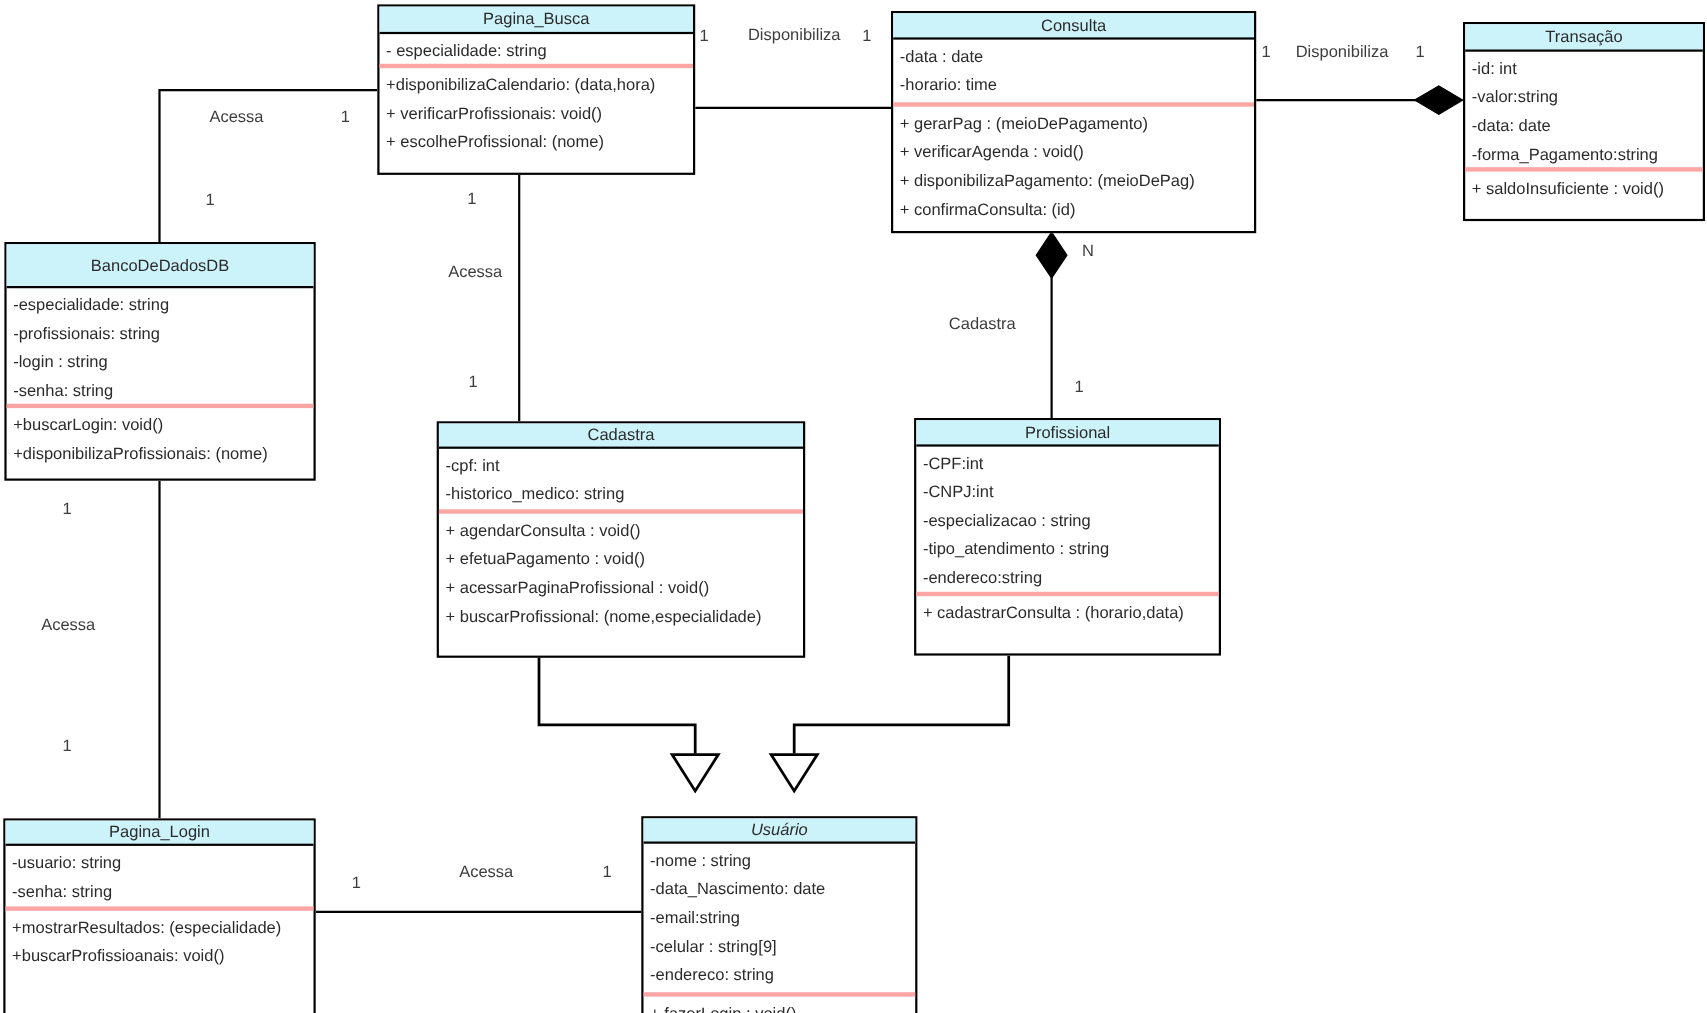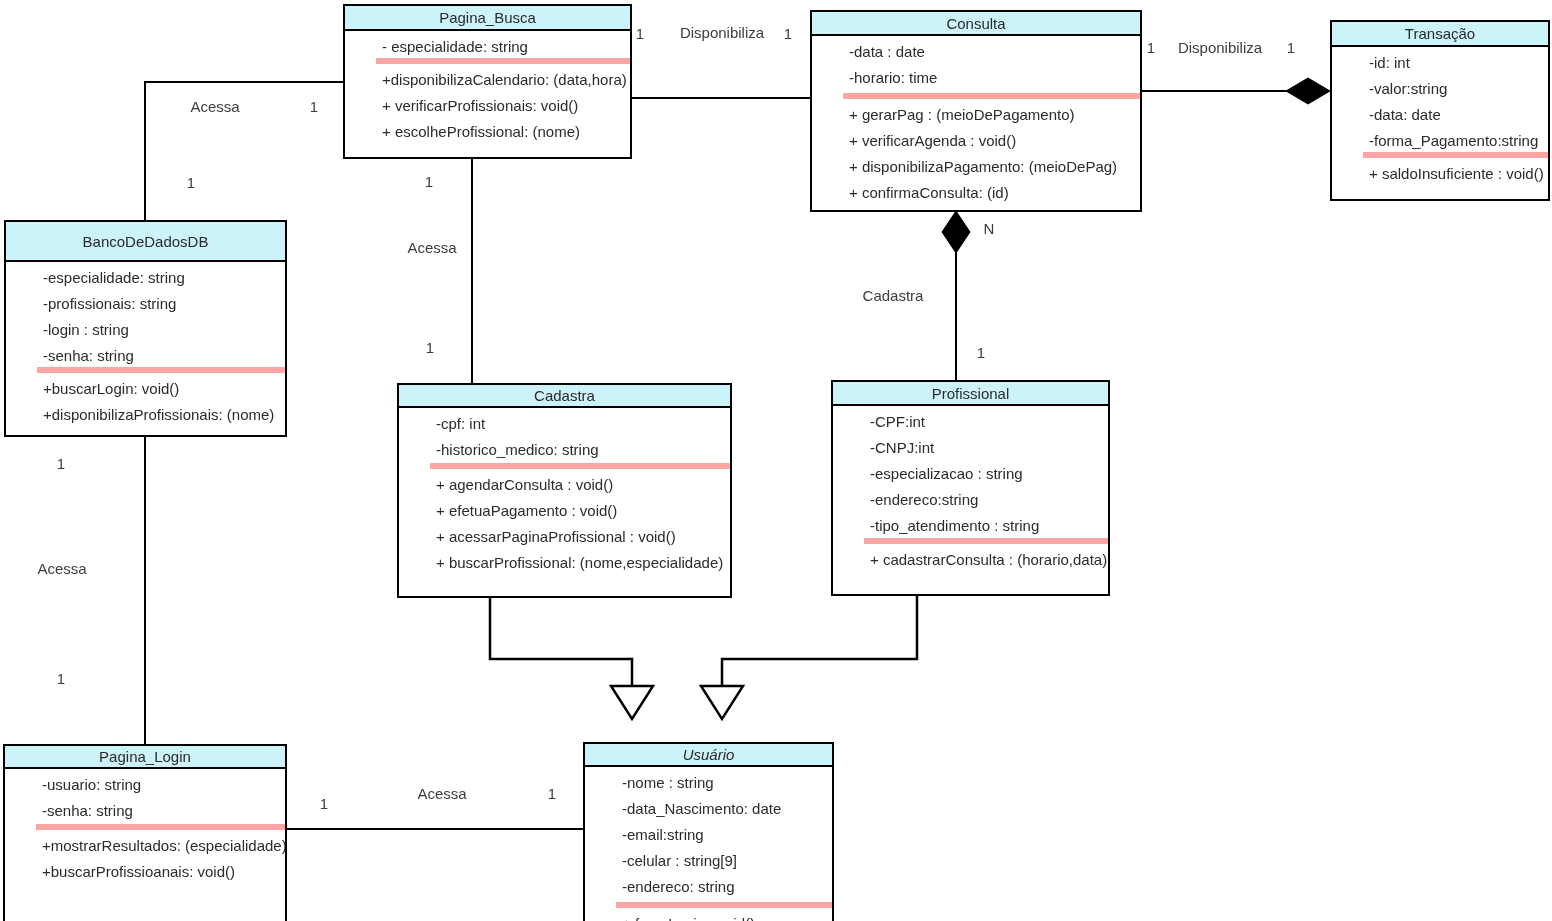--- a/index.html
+++ b/index.html
@@ -6,22 +6,22 @@
   html,body { width:1552px; height:921px; background:#ffffff; overflow:hidden;
               font-family:"Liberation Sans", sans-serif; color:#2b2b2b; }
   .canvas { position:relative; width:1552px; height:921px; background:#fff; }
   svg.edges { position:absolute; left:0; top:0; width:1552px; height:921px; }
 
   .uml-class { position:absolute; background:#ffffff; border:2px solid #000;
                display:flex; flex-direction:column; }
   .hdr { background:#ccf2fa; display:flex; align-items:center; justify-content:center;
          font-size:15px; border-bottom:2px solid #000; flex:0 0 auto; overflow:hidden; }
   .hdr.italic { font-style:italic; }
-  .sec { flex:0 0 auto; padding-top:2px; overflow:hidden;margin-left:31px; }
-  .sec.methods { border-top:6px solid #fca5a5; flex:1 1 auto; }
+  .sec { flex:0 0 auto; padding-top:2px; overflow:hidden; }
+  .sec.methods { border-top:4px solid #fca5a5; flex:1 1 auto; }
   .row { height:26px; display:flex; align-items:center; padding-left:6px;
          font-size:15px; white-space:nowrap; overflow:hidden; }
 
   .elabel { position:absolute; transform:translate(-50%,-50%); font-size:15px;
             white-space:nowrap; color:#3d3d3d; }
 </style>
 </head>
 <body>
 
 <div class="canvas">
@@ -117,22 +117,22 @@
       <div class="row">+ buscarProfissional: (nome,especialidade)</div>
     </div>
   </div>
 
   <div class="uml-class" style="left:831px;top:380px;width:279px;height:216px">
     <div class="hdr" style="height:24px">Profissional</div>
     <div class="sec" style="height:132px">
       <div class="row">-CPF:int</div>
       <div class="row">-CNPJ:int</div>
       <div class="row">-especializacao : string</div>
+      <div class="row">-tipo_atendimento : string</div>
       <div class="row">-endereco:string</div>
-      <div class="row">-tipo_atendimento : string</div>
     </div>
     <div class="sec methods">
       <div class="row">+ cadastrarConsulta : (horario,data)</div>
     </div>
   </div>
 
   <div class="uml-class" style="left:3px;top:744px;width:284px;height:186px">
     <div class="hdr" style="height:23px">Pagina_Login</div>
     <div class="sec" style="height:55px">
       <div class="row">-usuario: string</div>

